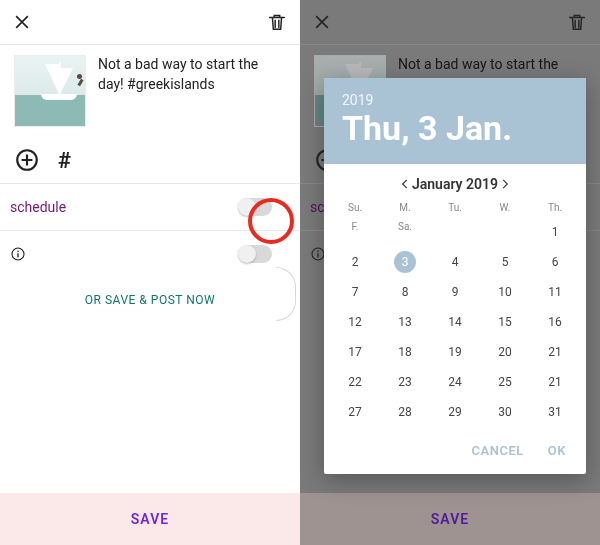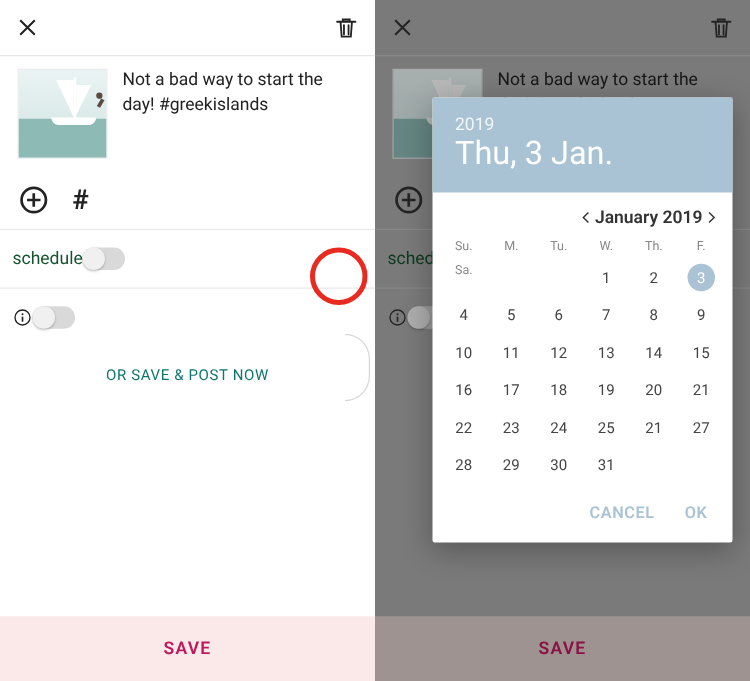--- a/index.html
+++ b/index.html
@@ -49,24 +49,24 @@
   .thumb .sail2 { position:absolute; left:46px; top:12px; width:0; height:0;
     border-left:12px solid #fff; border-top:0 solid transparent; border-bottom:24px solid transparent; }
   .thumb .hull { position:absolute; left:26px; top:38px; width:36px; height:6px; background:#fff; border-radius:0 0 6px 6px; }
   .thumb .person { position:absolute; left:62px; top:18px; width:5px; height:5px; background:#5a4b3e; border-radius:50%; }
   .thumb .person2 { position:absolute; left:64px; top:23px; width:3px; height:7px; background:#5a4b3e; transform:rotate(30deg); }
   .caption { font-size: 14px; color:#222; line-height:1.4; }
   .tool-row {
     display:flex; align-items:center; gap:18px; padding: 10px 14px;
   }
   .list-row {
-    display:flex; align-items:center; justify-content:flex-start;
+    display:flex; align-items:center; justify-content:space-between;
     padding: 14px 28px 14px 10px;
     border-top: 1px solid #e9e9e9;
-    font-size: 14px; color:#14532d;
+    font-size: 14px; color:#701a75;
   }
   .list-row .left { display:flex; align-items:center; gap:8px; }
   .toggle {
     width: 34px; height: 18px; background:#d9d9d9; border-radius:10px; position:relative;
   }
   .toggle .knob {
     width:18px; height:18px; background:#f0f0f0; border-radius:50%; position:absolute; left:0; top:0;
     box-shadow:0 1px 2px rgba(0,0,0,.25);
   }
   .ring {
@@ -79,51 +79,51 @@
     position:relative;
   }
   .or-row .paren {
     position:absolute; right:4px; top:-10px; height:54px; width:20px;
     border-right:1px solid #d8d8d8; border-radius:0 20px 20px 0;
     border-top:1px solid #d8d8d8; border-bottom:1px solid #d8d8d8;
   }
   .save-bar {
     margin-top:auto;
     background:#fbe9e9; height:52px; display:flex; align-items:center; justify-content:center;
-    font-weight:600; font-size:14px; letter-spacing:1px; color:#be185d;
+    font-weight:600; font-size:14px; letter-spacing:1px; color:#6d28d9;
   }
 
   
   .right-panel .underlay {
     position:absolute; inset:0; display:flex; flex-direction:column;
   }
   .right-panel .dim {
     position:absolute; inset:0; background:rgba(0,0,0,.28);
   }
   .right-panel .save-bar { background:#dcccca; }
   .right-panel .divider, .right-panel .list-row { border-color:#bdbdbd; }
 
   
   .modal {
-    position:absolute; left:46px; right:14px; top:78px;
+    position:absolute; left:24px; right:14px; top:78px;
     background:#fff; box-shadow:0 6px 24px rgba(0,0,0,.3);
     border-radius:2px; display:flex; flex-direction:column;
   }
   .modal-header {
     background:#aac3d4; color:#fff; padding:14px 18px 16px;
   }
   .modal-year { font-size:14px; opacity:.85; }
-  .modal-date { font-size:26px; font-weight:400; }
+  .modal-date { font-size:34px; font-weight:700; }
   .cal-nav {
-    display:flex; align-items:center; justify-content:flex-end;
+    display:flex; align-items:center; justify-content:center;
     padding:12px 10px 6px;
     font-size:14px; font-weight:600; color:#333;
   }
   .cal-grid {
-    display:grid; grid-template-columns:repeat(6,1fr);
+    display:grid; grid-template-columns:repeat(5,1fr);
     text-align:center; padding:4px 6px 8px;
     font-size:11px; color:#666;
     row-gap:8px;
   }
   .cal-dow { color:#888; font-size:10px; }
   .cal-day { color:#444; font-size:12px; padding:4px 0; cursor:pointer; }
   .cal-day.selected {
     background:#aac3d4; color:#fff; border-radius:50%; width:22px; height:22px;
     line-height:22px; margin:0 auto; padding:0;
   }

